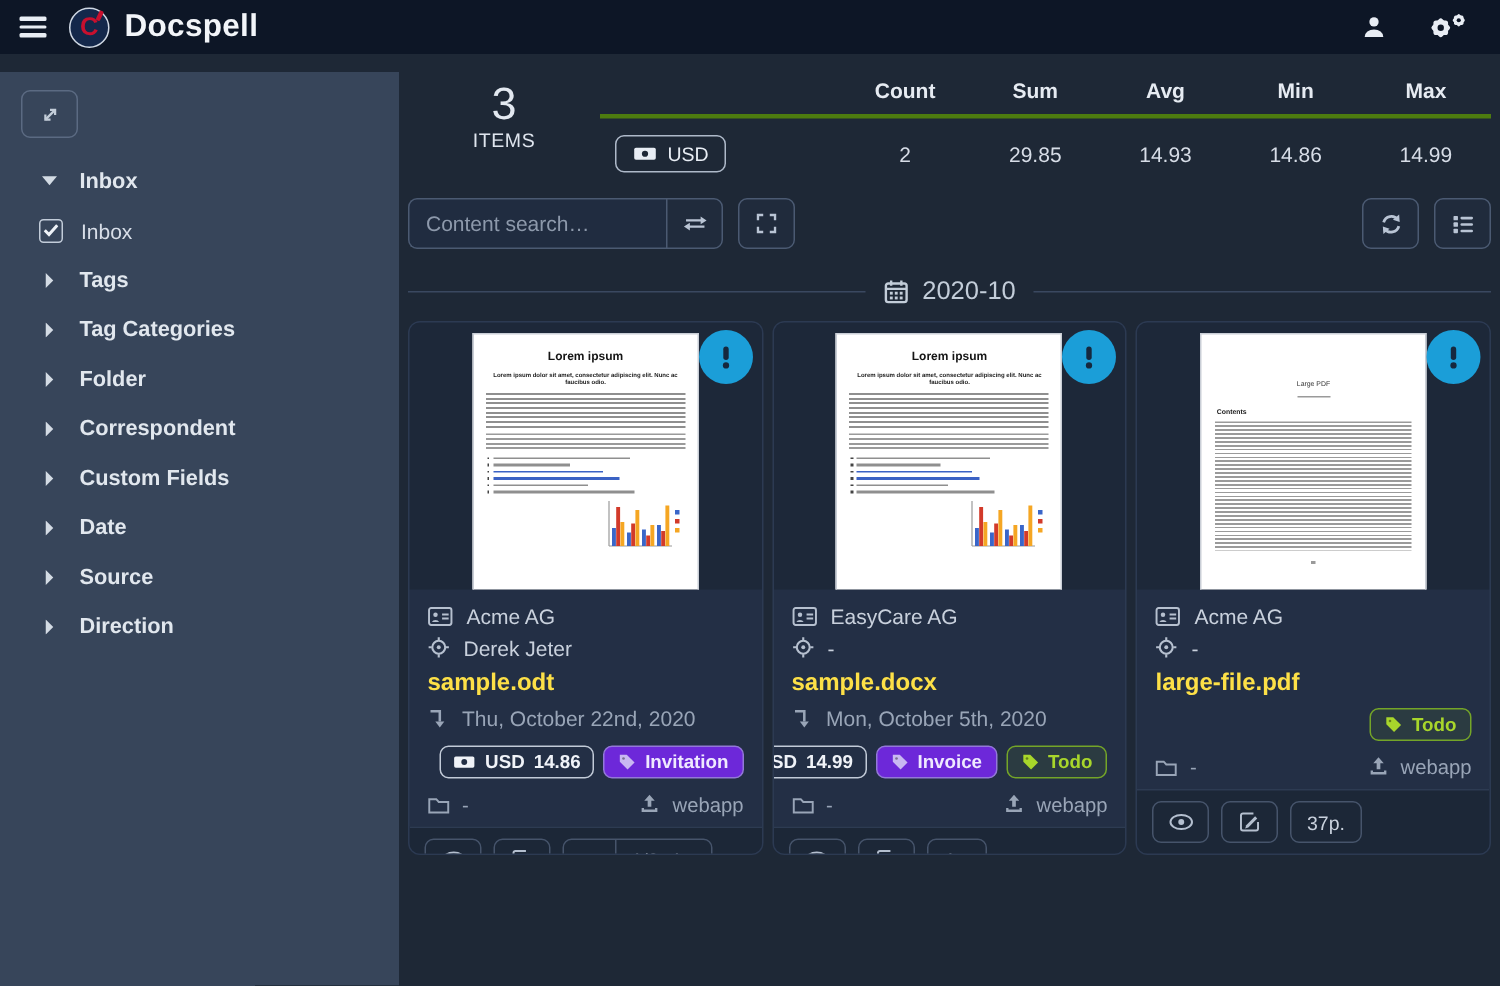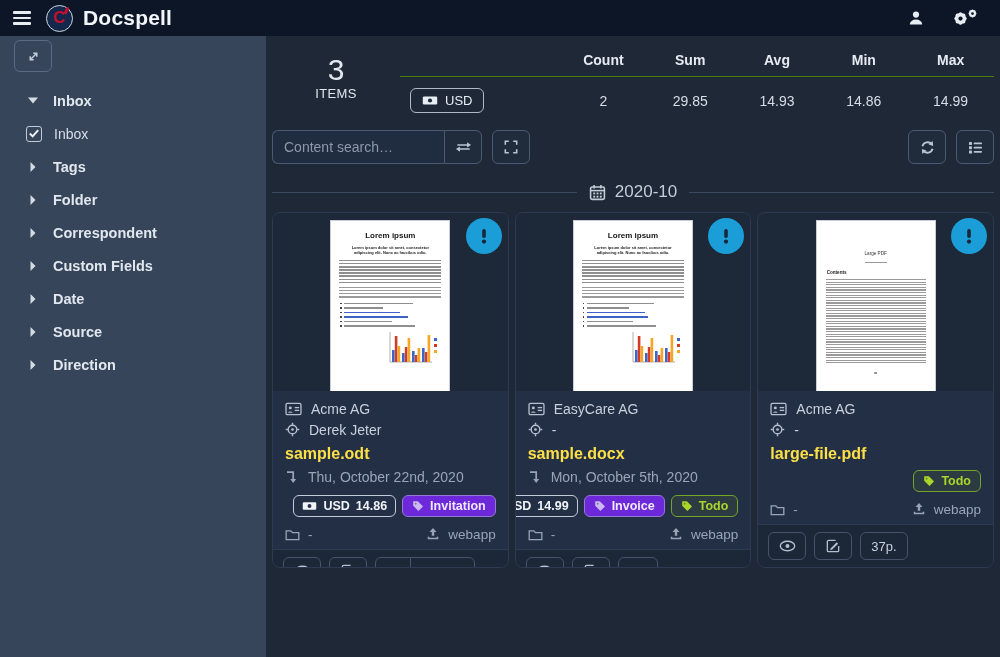--- a/index.html
+++ b/index.html
@@ -18,21 +18,21 @@
   .logo { width:27px; height:27px; border-radius:50%; background:#14284b; border:1px solid #cfd8e4;
           display:flex; align-items:center; justify-content:center; position:relative; margin-right:10px; }
   .logo .c { color:#c8102e; font-weight:bold; font-size:17px; line-height:1; margin-top:-1px; }
   .logo .tick { position:absolute; top:1px; right:4px; width:3px; height:7px; background:#c8102e;
                 transform:rotate(25deg); border-radius:1px; }
   .top-title { font-weight:bold; font-size:21px; color:#f2f5f9; letter-spacing:.2px; }
   .top-icons { margin-left:auto; display:flex; align-items:center; gap:28px; padding-right:22px; color:#e8edf4; }
   .top-icons .tbtn { cursor:pointer; display:flex; align-items:center; }
 
   
-  .sidebar { position:absolute; top:28px; left:0; bottom:0; width:266px; background:#37455a;
+  .sidebar { position:absolute; top:48px; left:0; bottom:0; width:266px; background:#37455a;
              padding:10px 12px; }
   .expand-btn { width:38px; height:32px; border:1px solid #5b6a82; border-radius:6px;
                 display:flex; align-items:center; justify-content:center; color:#c3cdd9;
                 margin:2px 0 12px 2px; cursor:pointer; background:transparent; }
   .side-row { display:flex; align-items:center; height:33px; color:#e1e7ee; font-weight:bold;
               font-size:14.5px; cursor:pointer; padding-left:14px; }
   .side-caret { width:14px; margin-right:13px; display:flex; justify-content:center; color:#d3dbe4; }
   .side-sub { display:flex; align-items:center; height:33px; padding-left:14px; cursor:pointer; }
   .cbx { width:16px; height:16px; border:1.5px solid #c2ccd9; border-radius:3px;
          display:flex; align-items:center; justify-content:center; margin-right:12px; color:#eef2f7; }
@@ -41,21 +41,21 @@
   
   .main { position:absolute; top:36px; left:266px; right:0; bottom:0; padding:12px 6px 0 6px; overflow:hidden; }
 
   
   .stats { display:flex; align-items:flex-start; }
   .items-block { width:128px; text-align:center; padding-top:6px; }
   .items-count { font-size:30px; color:#e2e8f0; line-height:1.05; }
   .items-label { font-size:13px; font-weight:normal; color:#dfe5ee; letter-spacing:.4px; }
   .stats-table { flex:1; }
   .st-row { display:grid; grid-template-columns:160px repeat(5,1fr); align-items:center; }
-  .st-head { border-bottom:1px solid #4d7c0f; padding:4px 0 8px; }
+  .st-head { border-bottom:3px solid #4d7c0f; padding:4px 0 8px; }
   .st-head .cell { font-weight:bold; font-size:14px; color:#e6ebf2; text-align:center; }
   .st-vals { padding-top:11px; }
   .st-vals .cell { font-size:14px; color:#d7dde7; text-align:center; }
   .cur-badge { display:inline-flex; align-items:center; gap:7px; border:1px solid #aeb9c9;
                border-radius:6px; padding:4px 11px; color:#e8edf4; font-size:13px; margin-left:10px; }
 
   
   .toolbar { display:flex; align-items:center; margin-top:17px; }
   .search-group { display:flex; }
   .search-input { width:172px; height:34px; background:#202c40; border:1px solid #4b5a72;
@@ -72,21 +72,21 @@
   .group-header { display:flex; align-items:center; gap:12px; margin-top:18px; color:#c3cdd9; }
   .group-line { flex:1; height:1px; background:#3a4860; }
   .group-label { display:flex; align-items:center; gap:9px; font-size:17px; }
 
   
   .cards { display:grid; grid-template-columns:repeat(3,1fr); gap:6px; margin-top:10px; }
   .card { background:#232f45; border:1px solid #2c3a52; border-radius:8px; overflow:hidden;
           display:flex; flex-direction:column; height:356px; cursor:pointer; }
   .thumb { height:178px; background:#1d2839; position:relative; display:flex; justify-content:center;
            padding-top:7px; flex:none; overflow:hidden; }
-  .page { width:120px; background:#ffffff; height:178px; border:1px solid #c9ced6; padding:0 7px; }
+  .page { width:151px; background:#ffffff; height:178px; border:1px solid #c9ced6; padding:0 7px; }
   .newbadge { position:absolute; top:5px; right:6px; width:36px; height:36px; border-radius:50%;
               background:#1b9ed8; display:flex; align-items:center; justify-content:center; }
 
   .card-body { padding:7px 12px 4px; flex:1; }
   .meta-row { display:flex; align-items:center; gap:9px; color:#c9d1dd; font-size:14px; height:21px; }
   .meta-row .micon { color:#b6c0cf; display:flex; }
   .fname { font-size:16px; font-weight:bold; color:#fde047; margin:5px 0 3px; }
   .date-row { display:flex; align-items:center; gap:9px; color:#99a5b7; font-size:14px; height:22px; }
   .badges-row { display:flex; justify-content:flex-end; align-items:center; gap:6px; height:26px; margin:5px 0 4px; }
   .money-badge { display:inline-flex; align-items:center; gap:6px; border:1px solid #c2cbd8; border-radius:6px;
@@ -200,20 +200,28 @@
     <span class="lbl">Inbox</span>
   </div>
 
   <div class="side-row">
     <span class="side-caret">
       <svg width="6" height="10" viewBox="0 0 6 10" fill="currentColor">
           <path d="M0.5 0 L5.5 5 L0.5 10 Z"></path>
         </svg>
     </span>
     <span>Tags</span>
+  </div>
+  <div class="side-row">
+    <span class="side-caret">
+      <svg width="6" height="10" viewBox="0 0 6 10" fill="currentColor">
+          <path d="M0.5 0 L5.5 5 L0.5 10 Z"></path>
+        </svg>
+    </span>
+    <span>Tag Categories</span>
   </div>
   <div class="side-row">
     <span class="side-caret">
       <svg width="6" height="10" viewBox="0 0 6 10" fill="currentColor">
           <path d="M0.5 0 L5.5 5 L0.5 10 Z"></path>
         </svg>
     </span>
     <span>Folder</span>
   </div>
   <div class="side-row">

